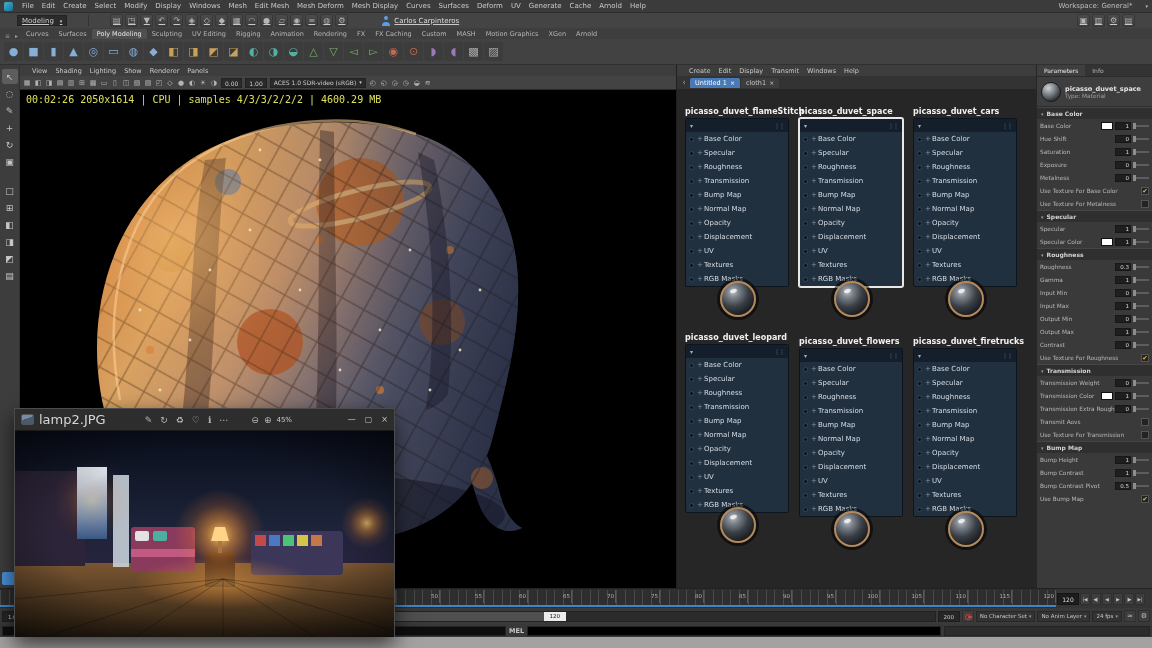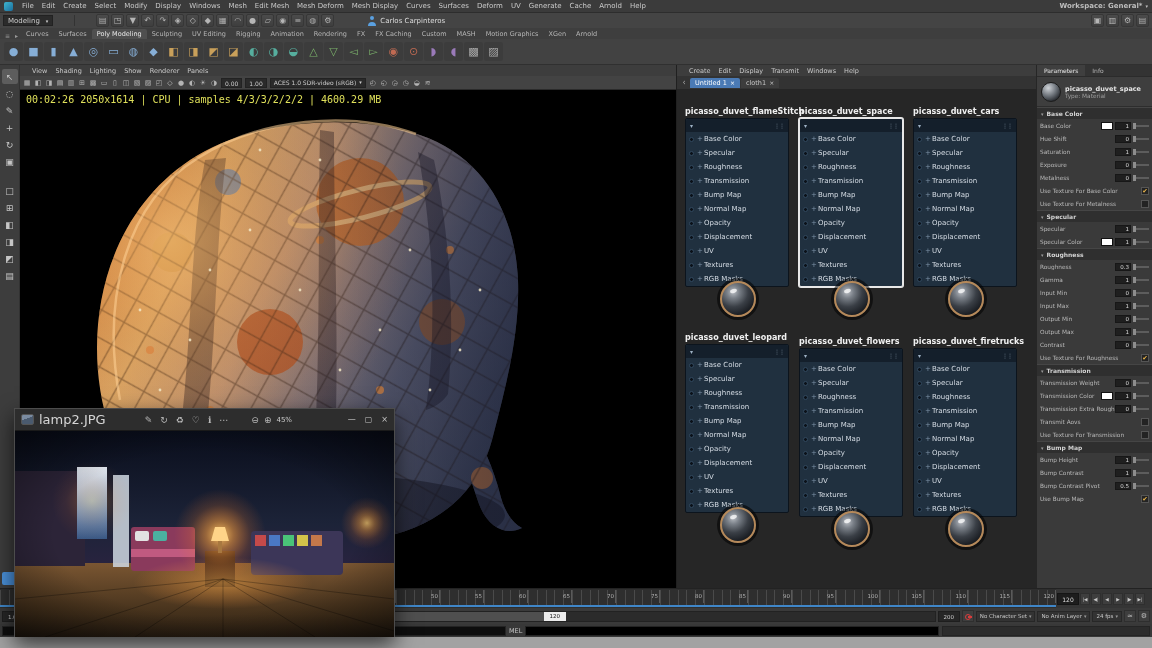--- a/index.html
+++ b/index.html
@@ -5,25 +5,25 @@
   * { margin:0; padding:0; box-sizing:border-box; }
   html,body { width:1152px; height:648px; overflow:hidden; }
   body { position:relative; background:#3c3c3c; font-family:"DejaVu Sans",sans-serif; color:#c9c9c9; }
 
   
   .menubar { position:absolute; left:0; top:0; width:1152px; height:13px; background:#3b3b3b;
     border-bottom:1px solid #2d2d2d; display:flex; align-items:center; font-size:7px; padding:0 4px; }
   .maya-logo { width:9px; height:9px; border-radius:2px; margin-right:5px; flex:none;
     background:linear-gradient(135deg,#3fb6cf,#1a6e9e); }
   .menu-item { padding:0 4px; color:#c9c9c9; white-space:nowrap; }
-  .workspace { margin-left:auto; display:flex; gap:3px; align-items:center; color:#bdbdbd;font-weight:bold; }
+  .workspace { margin-left:auto; display:flex; gap:13px; align-items:center; color:#bdbdbd; }
 
   
   .statusline { position:absolute; left:0; top:13px; width:1152px; height:15px; background:#444;
-    display:flex; align-items:center; gap:19px; padding:0 3px; font-size:7px; }
+    display:flex; align-items:center; gap:19px; padding:0 17px; font-size:7px;text-decoration:underline; }
   .menuset { background:#2b2b2b; border:1px solid #222; height:11px; line-height:10px;
     padding:0 4px; display:flex; gap:6px; align-items:center; color:#ccc; }
   .sep { width:1px; height:11px; background:#333; margin:0 2px; flex:none; }
   .status-icon { width:13px; height:13px; flex:none; display:flex; align-items:center; justify-content:center;
     color:#b5b5b5; font-size:8px; background:linear-gradient(#4b4b4b,#3e3e3e); border:1px solid #373737; border-radius:2px; }
   .user-badge { display:flex; align-items:center; gap:3px; margin-left:14px; color:#ddd; }
   .person-icon { width:10px; height:10px; position:relative; flex:none; }
   .person-icon::before { content:''; position:absolute; top:0; left:3px; width:4px; height:4px; border-radius:50%; background:#5aa0e0; }
   .person-icon::after  { content:''; position:absolute; bottom:0; left:1px; width:8px; height:4px; border-radius:4px 4px 0 0; background:#5aa0e0; }
   .status-right { margin-left:auto; display:flex; gap:2px; }
@@ -134,21 +134,21 @@
   .autokey::before { content:''; position:absolute; right:1px; top:5px; width:4px; height:2px; background:#d83c3c; }
   .rs-dd { height:11px; background:#333; border:1px solid #272727; color:#c5c5c5; line-height:9px; padding:0 3px;
     display:flex; align-items:center; gap:2px; flex:none; white-space:nowrap; }
   .rs-dd .arr { font-size:5px; color:#999; }
   .rs-icon { width:12px; height:12px; flex:none; background:#3e3e3e; border:1px solid #2f2f2f; color:#bbb;
     display:flex; align-items:center; justify-content:center; font-size:7px; }
 
   
   .cmdline { position:absolute; left:0; top:624px; width:1152px; height:13px; background:#383838; display:flex; align-items:center; gap:3px; padding:0 2px; }
   .cmd-box1 { width:504px; height:10px; background:#0e0e0e; border:1px solid #242424; flex:none; }
-  .mel { font-size:6.5px; color:#c5c5c5; flex:none; }
+  .mel { font-size:6.5px; color:#c5c5c5; flex:none;font-weight:bold; }
   .cmd-box2 { width:414px; height:10px; background:#000; border:1px solid #242424; flex:none; }
   .cmd-results { flex:1; height:10px; background:#2c2c2c; border:1px solid #242424; }
   .helpline { position:absolute; left:0; top:637px; width:1152px; height:11px; background:#a2a2a2; }
 
   
   .img-window { position:absolute; left:14px; top:408px; width:381px; height:229px; background:#1c1c1c;
     border:1px solid #4c4c4c; box-shadow:0 8px 20px rgba(0,0,0,0.65); z-index:60; }
   .iw-titlebar { height:22px; background:#2d2d2d; border-bottom:1px solid #1a1a1a; display:flex; align-items:center; padding:0 6px; gap:5px; }
   .iw-photo { width:13px; height:11px; border-radius:2px; background:linear-gradient(160deg,#7a8ba0 40%,#4a5a6e 41%); border:1px solid #555; flex:none; }
   .iw-title { font-size:13px; color:#d5d5d5; white-space:nowrap; }

